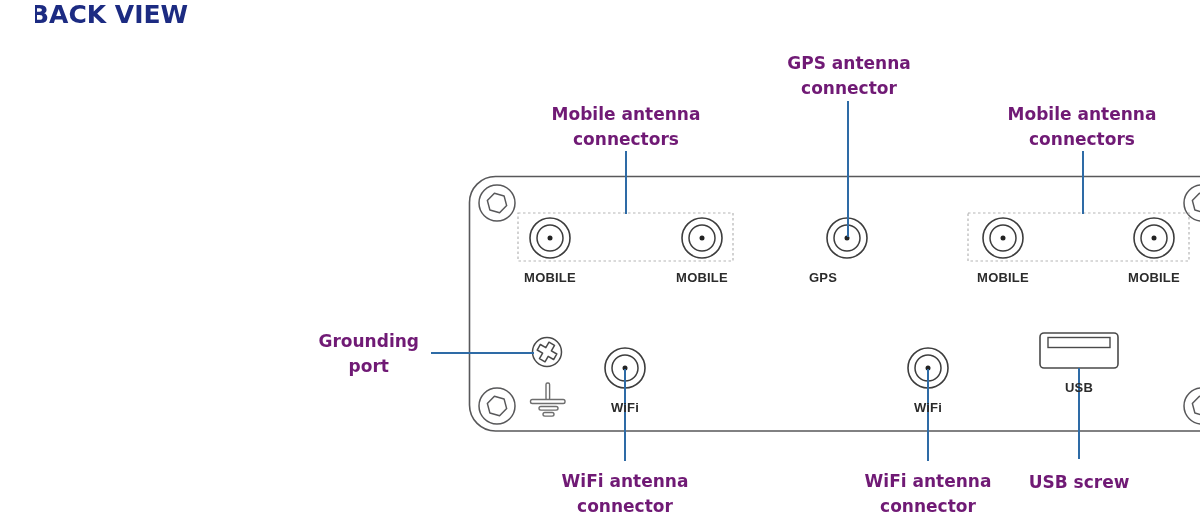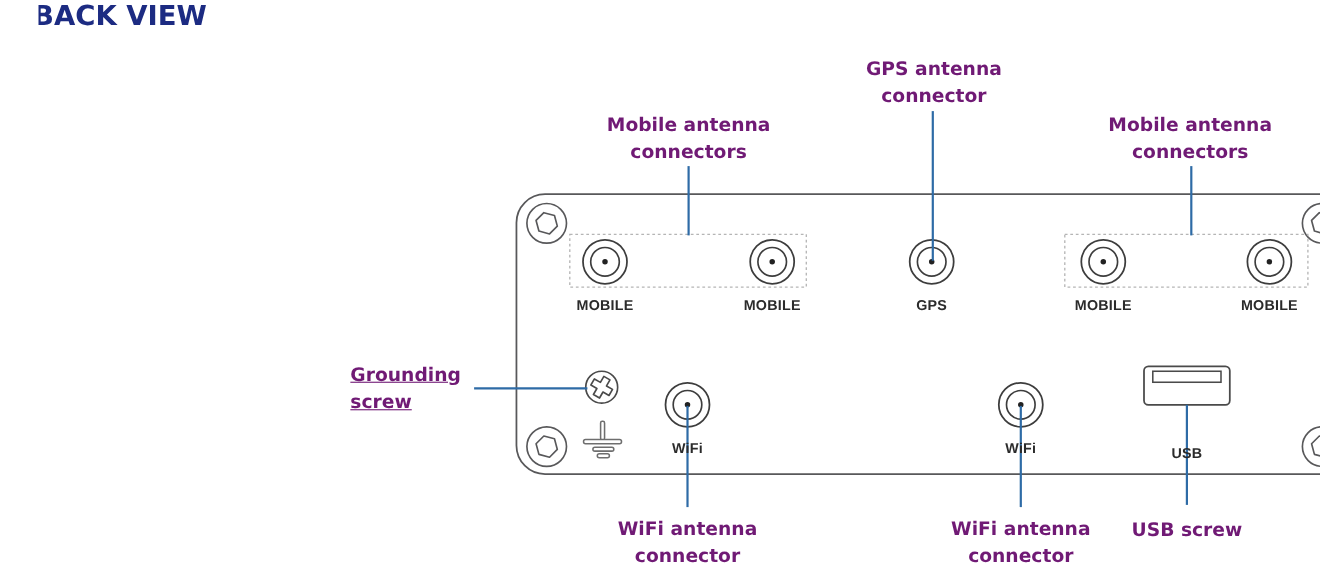--- a/index.html
+++ b/index.html
@@ -25,21 +25,21 @@
   }
 
   .blue-label {
     position: absolute;
     font: 600 17px/24.5px "DejaVu Sans", sans-serif;
     color: #701a75;
     text-align: center;
     white-space: nowrap;
   }
   .blue-label.center { transform: translateX(-50%); }
-  .blue-label.right-align { text-align: left; text-decoration: underline; }
+  .blue-label.right-align { text-align: center; }
 
   .port-label {
     position: absolute;
     transform: translateX(-50%);
     font: 700 13px/16px "Liberation Sans", sans-serif;
     color: #2b2b2b;
     letter-spacing: 0.2px;
     text-align: right;
     white-space: nowrap;
   }
@@ -106,45 +106,45 @@
       <line x1="590" y1="369" x2="590" y2="461"></line>
       <line x1="893" y1="369" x2="893" y2="461"></line>
       <line x1="1044" y1="368" x2="1044" y2="459"></line>
     </g>
   </svg>
 
   <div class="page-title">BACK VIEW</div>
 
   <span class="port-label" style="left:515px; top:270px;">MOBILE</span>
   <span class="port-label" style="left:667px; top:270px;">MOBILE</span>
-  <span class="port-label" style="left:812px; top:270px;">GPS</span>
+  <span class="port-label" style="left:788px; top:270px;">GPS</span>
   <span class="port-label" style="left:968px; top:270px;">MOBILE</span>
   <span class="port-label" style="left:1119px; top:270px;">MOBILE</span>
   <span class="port-label" style="left:590px; top:400px;">WiFi</span>
   <span class="port-label" style="left:893px; top:400px;">WiFi</span>
-  <span class="port-label" style="left:1044px; top:404px;">USB</span>
+  <span class="port-label" style="left:1044px; top:380px;">USB</span>
 
   <div class="blue-label center" style="left:591px; top:102px;">
     <div>Mobile antenna</div>
     <div>connectors</div>
   </div>
 
   <div class="blue-label center" style="left:814px; top:51px;">
     <div>GPS antenna</div>
     <div>connector</div>
   </div>
 
   <div class="blue-label center" style="left:1047px; top:102px;">
     <div>Mobile antenna</div>
     <div>connectors</div>
   </div>
 
   <div class="blue-label right-align" style="right:816px; top:329px;">
     <div>Grounding</div>
-    <div>screw</div>
+    <div>port</div>
   </div>
 
   <div class="blue-label center" style="left:590px; top:469px;">
     <div>WiFi antenna</div>
     <div>connector</div>
   </div>
 
   <div class="blue-label center" style="left:893px; top:469px;">
     <div>WiFi antenna</div>
     <div>connector</div>

